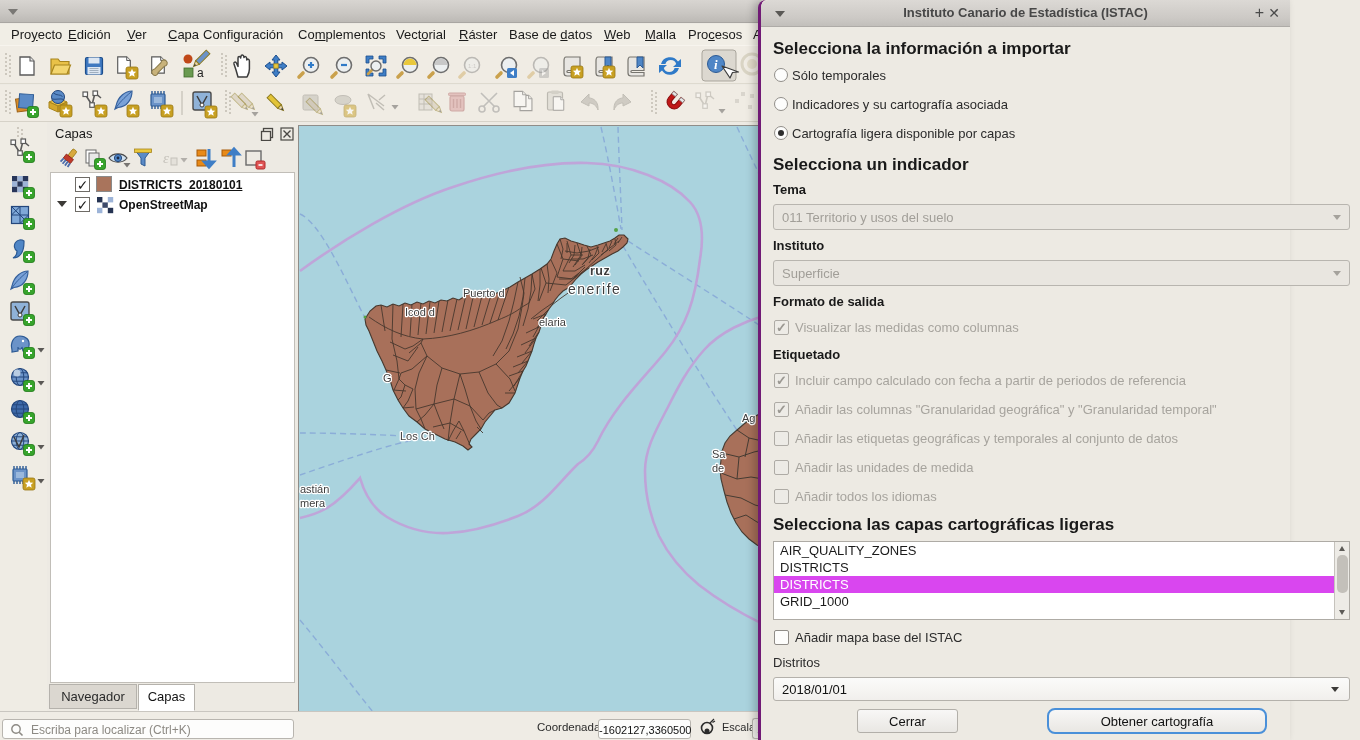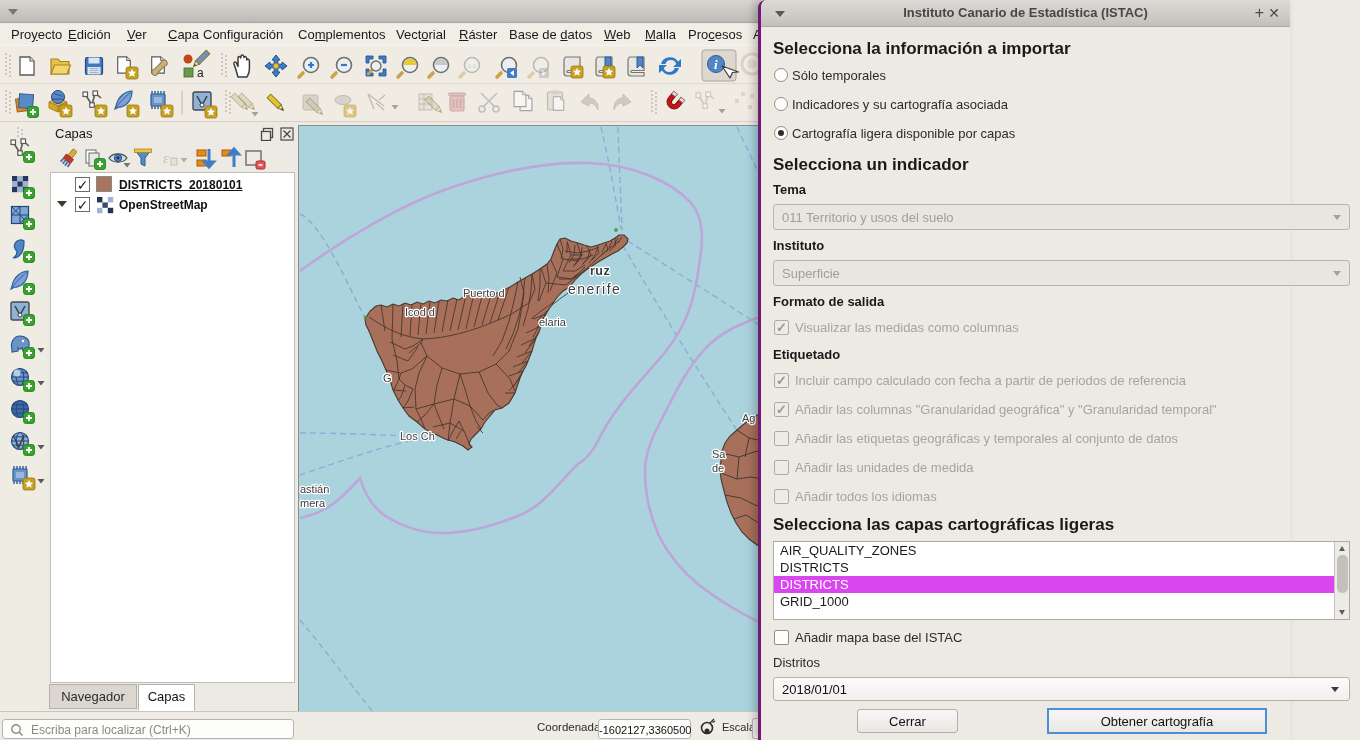--- a/index.html
+++ b/index.html
@@ -738,15 +738,15 @@
         <div style="position:absolute;left:4px;bottom:4px;width:0;height:0;border-left:3.5px solid transparent;border-right:3.5px solid transparent;border-top:5px solid #5d5b57;"></div>
       </div>
     </div>
     <div class="cbox" style="top:630px;background:#fdfdfc;border-color:#908d88;"></div>
       <div class="lbl" style="left:34px;top:630px;">Añadir mapa base del ISTAC</div>
     <div class="lbl" style="left:12px;top:655px;">Distritos</div>
     <div style="position:absolute;left:12px;top:677px;width:577px;height:24px;background:linear-gradient(#fbfbfa,#f1efec);border:1px solid #b4b1ab;border-radius:3px;font-size:13px;color:#111;padding:4px 0 0 8px;">2018/01/01
       <span style="position:absolute;right:10px;top:9px;width:0;height:0;border-left:4.5px solid transparent;border-right:4.5px solid transparent;border-top:5.5px solid #3c3a37;"></span>
     </div>
     <div style="position:absolute;left:96px;top:709px;width:101px;height:24px;background:linear-gradient(#f8f7f6,#e9e7e3);border:1px solid #b2afa9;border-radius:3px;font-size:13px;color:#111;text-align:center;padding-top:4px;">Cerrar</div>
-    <div style="position:absolute;left:286px;top:708px;width:220px;height:26px;background:linear-gradient(#f8f7f6,#e9e7e3);border:2px solid #4a90d9;border-radius:0;font-size:13px;color:#111;text-align:center;padding-top:4px;">Obtener cartografía</div>
+    <div style="position:absolute;left:286px;top:708px;width:220px;height:26px;background:linear-gradient(#f8f7f6,#e9e7e3);border:2px solid #4a90d9;border-radius:8px;font-size:13px;color:#111;text-align:center;padding-top:4px;">Obtener cartografía</div>
   </div>
 </div>
 
 </body></html>

